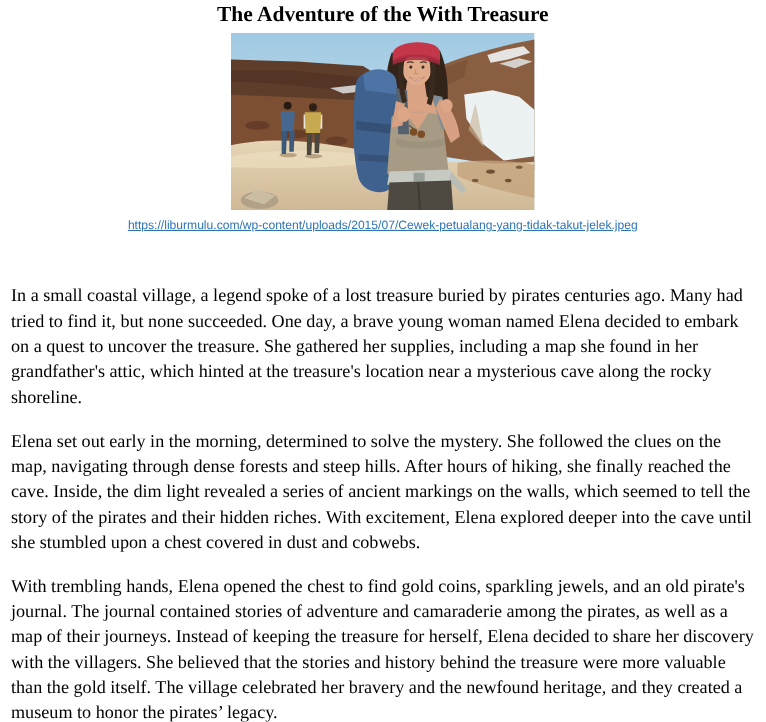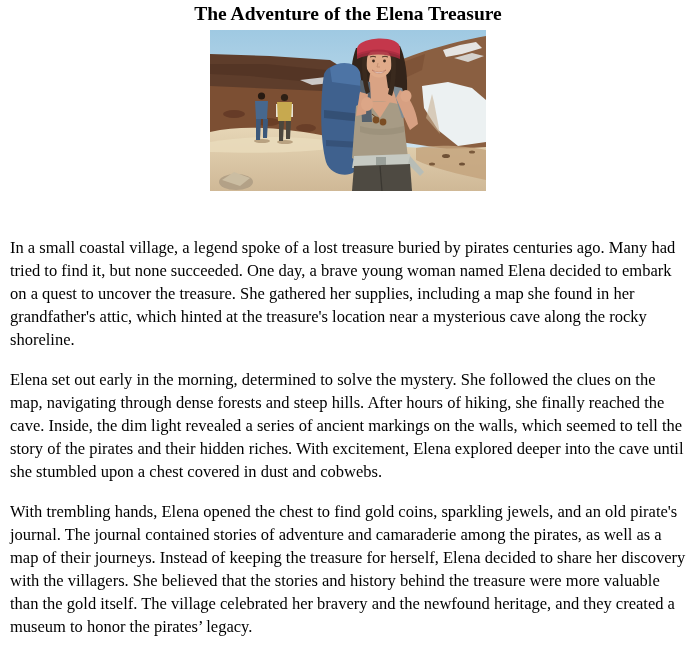--- a/index.html
+++ b/index.html
@@ -57,21 +57,21 @@
     font-size: 16.5px;
     line-height: 23px;
     text-align: left;
   }
 </style>
 </head>
 <body>
 
 <div class="page">
 
-  <h1 class="doc-title">The Adventure of the Elena Treasure</h1>
+  <h1 class="doc-title">The Adventure of the With Treasure</h1>
 
   <div class="figure-wrap">
     <span class="photo-frame">
       <svg width="276" height="161" viewBox="0 0 276 161" xmlns="http://www.w3.org/2000/svg">
         <defs>
           <linearGradient id="sky" x1="0" y1="0" x2="0" y2="1">
             <stop offset="0" stop-color="#9fc9e2"></stop>
             <stop offset="1" stop-color="#dcebf3"></stop>
           </linearGradient>
           <linearGradient id="sand" x1="0" y1="0" x2="0" y2="1">
@@ -177,20 +177,23 @@
 
           <path d="M144,126 L200,124 L202,136 L142,138 Z" fill="#c6cac3"></path>
           <rect x="166" y="127" width="10" height="8" fill="#9aa09a"></rect>
           <path d="M200,126 L214,142 L210,146 L198,134 Z" fill="#b8bdb6"></path>
 
           <path d="M144,136 L200,134 L202,161 L142,161 Z" fill="#4e4a42"></path>
           <path d="M170,136 L172,161" stroke="#3a3731" stroke-width="1.2" fill="none"></path>
         </g>
       </svg>
     </span>
+    <div class="caption">
+      <a href="#">https://liburmulu.com/wp-content/uploads/2015/07/Cewek-petualang-yang-tidak-takut-jelek.jpeg</a>
+    </div>
   </div>
 
   <div class="story">
     <p>In a small coastal village, a legend spoke of a lost treasure buried by pirates centuries ago. Many had tried to find it, but none succeeded. One day, a brave young woman named Elena decided to embark on a quest to uncover the treasure. She gathered her supplies, including a map she found in her grandfather's attic, which hinted at the treasure's location near a mysterious cave along the rocky shoreline.</p>
     <p>Elena set out early in the morning, determined to solve the mystery. She followed the clues on the map, navigating through dense forests and steep hills. After hours of hiking, she finally reached the cave. Inside, the dim light revealed a series of ancient markings on the walls, which seemed to tell the story of the pirates and their hidden riches. With excitement, Elena explored deeper into the cave until she stumbled upon a chest covered in dust and cobwebs.</p>
     <p>With trembling hands, Elena opened the chest to find gold coins, sparkling jewels, and an old pirate's journal. The journal contained stories of adventure and camaraderie among the pirates, as well as a map of their journeys. Instead of keeping the treasure for herself, Elena decided to share her discovery with the villagers. She believed that the stories and history behind the treasure were more valuable than the gold itself. The village celebrated her bravery and the newfound heritage, and they created a museum to honor the pirates’ legacy.</p>
   </div>
 
 </div>
 

